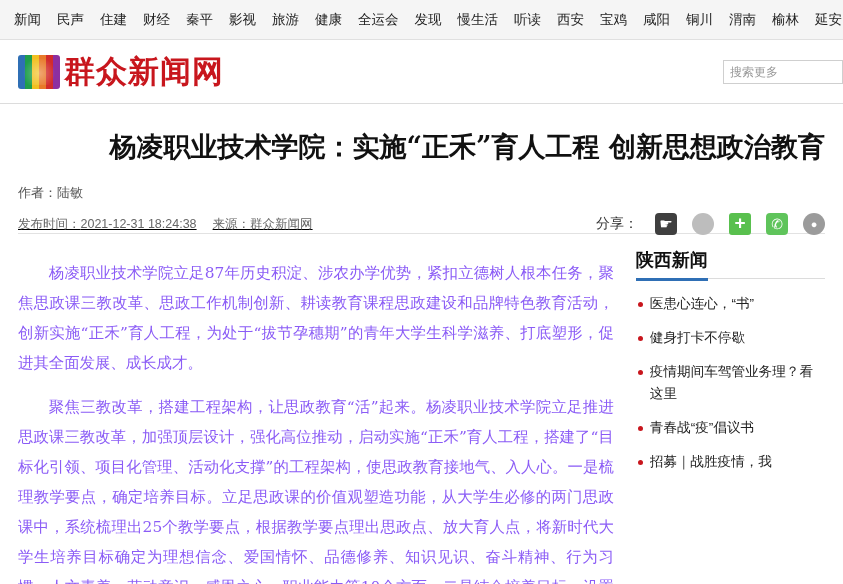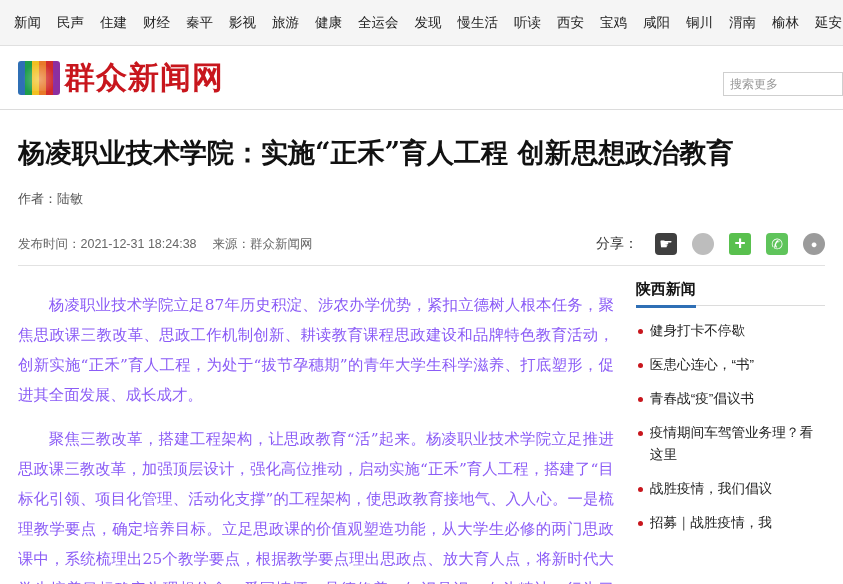--- a/index.html
+++ b/index.html
@@ -8,21 +8,21 @@
     padding: 0;
     width: 843px;
     height: 584px;
     overflow: hidden;
     background: #ffffff;
     font-family: "Liberation Sans", sans-serif;
   }
 
   
   .topnav {
-    height: 46px;
+    height: 40px;
     background: #f5f5f5;
     border-bottom: 1px solid #e0e0e0;
     display: flex;
     align-items: center;
     padding: 0 6px;
     overflow: hidden;
     white-space: nowrap;
   }
   .topnav-item {
     font-size: 13.5px;
@@ -71,21 +71,21 @@
     font-family: "DejaVu Serif", serif;
     font-size: 31px;
     font-weight: bold;
     color: #c8161d;
     letter-spacing: 1px;
     line-height: 1;
   }
   .search-box {
     position: absolute;
     right: 0px;
-    top: 26px;
+    top: 20px;
     width: 120px;
     height: 24px;
     border: 1px solid #cfcfcf;
     background: #fff;
     font-size: 12px;
     color: #999;
     padding: 0 6px;
     line-height: 22px;
     overflow: hidden;
     white-space: nowrap;
@@ -97,34 +97,36 @@
   }
   .article-title {
     font-family: "DejaVu Serif", serif;
     font-size: 27px;
     font-weight: bold;
     color: #111;
     margin: 26px 0 0 0;
     line-height: 1.25;
     white-space: nowrap;
     overflow: hidden;
+    text-align: right;
   }
   .author {
     font-size: 13px;
     color: #555;
     margin-top: 20px;
     font-family: Liberation Serif, serif;
   }
   .meta-row {
-    margin-top: 28px;
+    margin-top: 14px;
     display: flex;
     align-items: center;
     border-bottom: 1px solid #e2e2e2;
-    padding-bottom: 12px;
+    padding-bottom: 0;
     position: relative;
+    text-decoration: underline;
   }
   .meta-left {
     font-size: 12.5px;
     color: #666;
   }
   .meta-left .source { margin-left: 16px; }
   .share-wrap {
     position: absolute;
     right: 0;
     display: flex;
@@ -194,21 +196,21 @@
     width: 193px;
     padding-top: 4px;
   }
   .side-head {
     border-bottom: 1px solid #dcdcdc;
     padding-bottom: 7px;
     margin-bottom: 4px;
   }
   .side-head-title {
     display: inline-block;
-    font-size: 15px;
+    font-size: 18px;
     font-weight: bold;
     color: #111;
     border-bottom: 3px solid #2f6fb5;
     padding-bottom: 6px;
     margin-bottom: -10px;
   }
   .side-list { margin-top: 14px; }
   .side-item {
     display: flex;
     align-items: flex-start;
@@ -290,37 +292,33 @@
       <p>聚焦三教改革，搭建工程架构，让思政教育“活”起来。杨凌职业技术学院立足推进思政课三教改革，加强顶层设计，强化高位推动，启动实施“正禾”育人工程，搭建了“目标化引领、项目化管理、活动化支撑”的工程架构，使思政教育接地气、入人心。一是梳理教学要点，确定培养目标。立足思政课的价值观塑造功能，从大学生必修的两门思政课中，系统梳理出25个教学要点，根据教学要点理出思政点、放大育人点，将新时代大学生培养目标确定为理想信念、爱国情怀、品德修养、知识见识、奋斗精神、行为习惯、人文素养、劳动意识、感恩之心、职业能力等10个方面。二是结合培养目标，设置育人项目。根据提出的培养目标，结合学校实际，有针对性地设置了“灯塔引航”“爱国力行”“德种心</p>
     </div>
 
     <div class="sidebar">
       <div class="side-head">
         <span class="side-head-title">陕西新闻</span>
       </div>
       <div class="side-list">
         <div class="side-item">
           <span class="side-dot"></span>
+          <span class="side-text">医患心连心，“书”</span>
+        </div>
+        <div class="side-item">
+          <span class="side-dot"></span>
           <span class="side-text">健身打卡不停歇</span>
         </div>
         <div class="side-item">
           <span class="side-dot"></span>
-          <span class="side-text">医患心连心，“书”</span>
+          <span class="side-text">疫情期间车驾管业务理？看这里</span>
         </div>
         <div class="side-item">
           <span class="side-dot"></span>
           <span class="side-text">青春战“疫”倡议书</span>
-        </div>
-        <div class="side-item">
-          <span class="side-dot"></span>
-          <span class="side-text">疫情期间车驾管业务理？看这里</span>
-        </div>
-        <div class="side-item">
-          <span class="side-dot"></span>
-          <span class="side-text">战胜疫情，我们倡议</span>
         </div>
         <div class="side-item">
           <span class="side-dot"></span>
           <span class="side-text">招募｜战胜疫情，我</span>
         </div>
       </div>
     </div>
 
   </div>
 </div>

